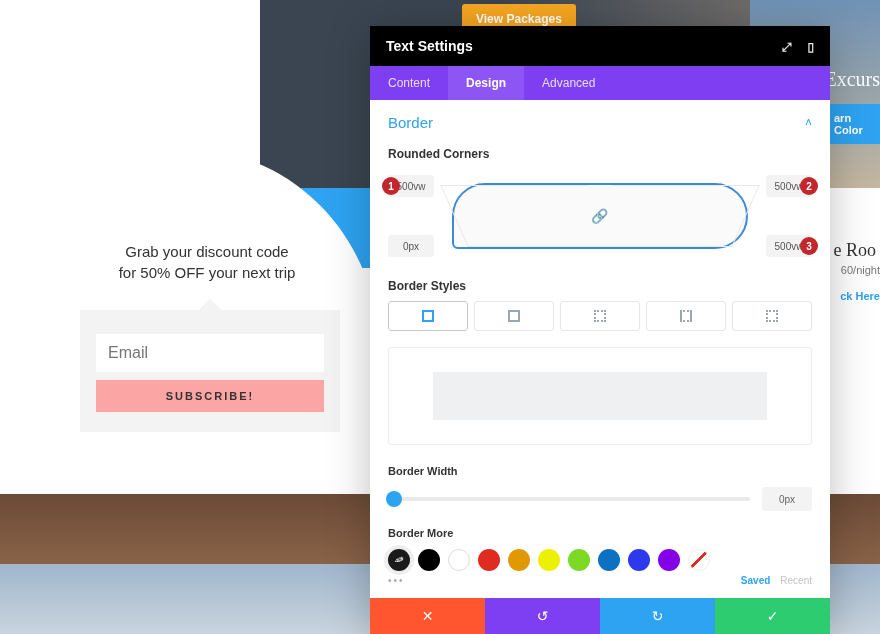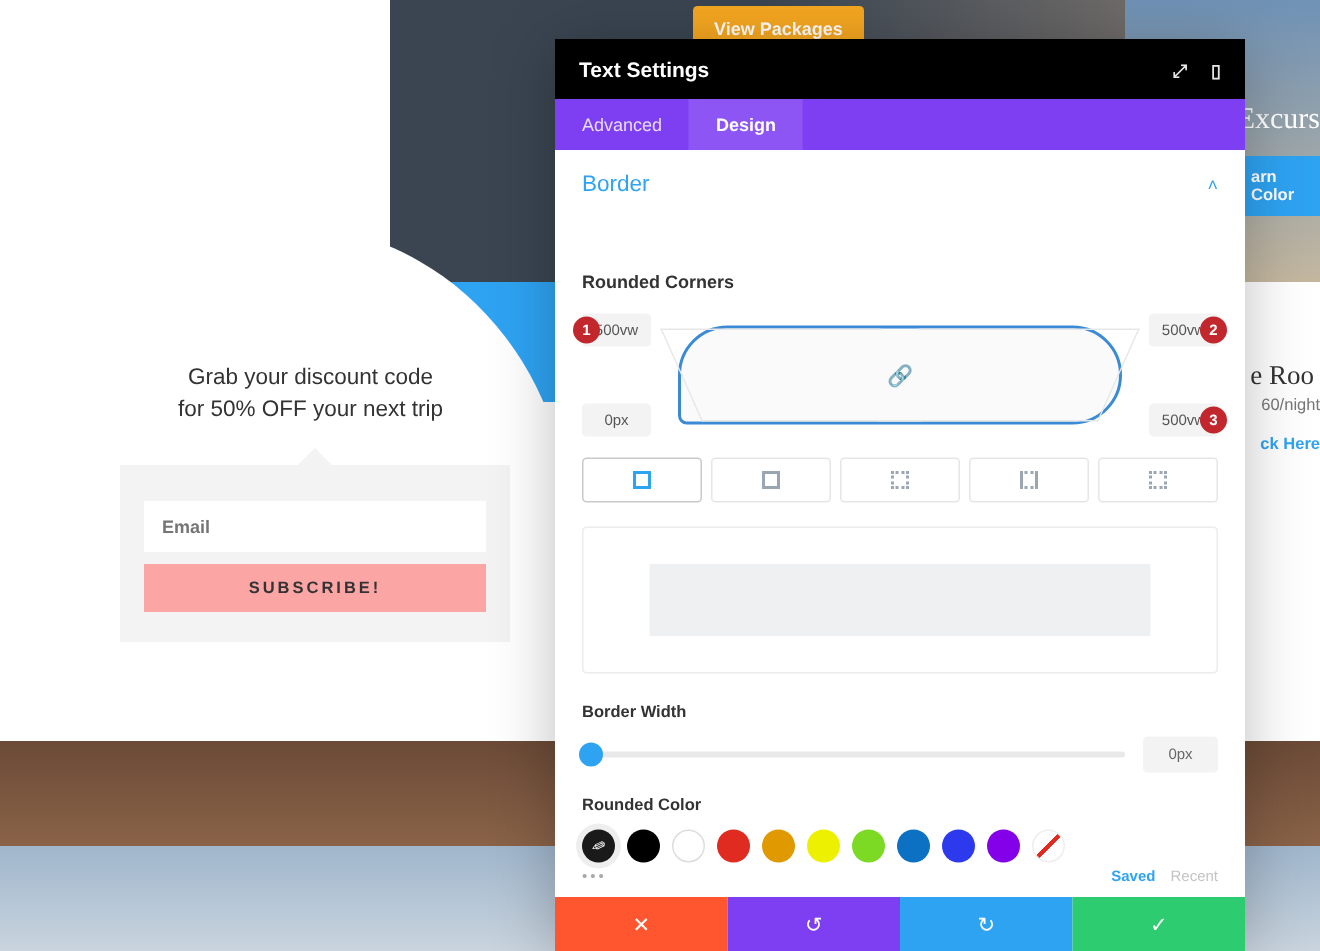--- a/index.html
+++ b/index.html
@@ -9,42 +9,42 @@
   .bg { position: absolute; inset: 0; }
   .bg-hero { position: absolute; top: 0; left: 260px; right: 0; height: 188px; background: linear-gradient(90deg,#3a4551 40%,#8a7f76); }
   .bg-hero2 { position: absolute; top: 0; right: 0; width: 130px; height: 188px; background: linear-gradient(#6f92b6,#c4b79f); }
   .bg-view-packages { position:absolute; top:4px; left:462px; background:#f6a720; color:#fff; font-size:12px; padding:8px 14px; border-radius:3px; font-weight:600;}
   .bg-blueblock { position:absolute; top:188px; left:260px; width:110px; height:80px; background:#2ea3f2;}
   .bg-blob { position:absolute; top:150px; left:0; width:380px; height:340px; background:#fff; border-radius:50% 50% 50% 50% / 60% 60% 40% 40%; box-shadow: 0 -40px 0 #fff inset;}
   .bg-floor { position:absolute; bottom:0; left:0; right:0; height:140px; background: linear-gradient(#6b4a37,#8a6348 50%,#a0b6cc 50%,#c9d4de);}
   .bg-discount { position:absolute; top:242px; left:82px; width:250px; text-align:center; font-family: Georgia, serif; color:#333; font-size:15px; line-height:1.3;}
   .bg-form { position:absolute; top:310px; left:80px; width:260px; background:#f3f3f3; padding:24px 16px 20px; }
   .bg-form .notch { position:absolute; top:-8px; left:50%; margin-left:-8px; width:16px; height:16px; background:#f3f3f3; transform:rotate(45deg);}
-  .bg-email { width:100%; background:#fff; border:none; padding:10px 12px; font-size:12px; color:#666; margin-bottom:8px;font-weight:bold;}
+  .bg-email { width:100%; background:#fff; border:none; padding:10px 12px; font-size:16px; color:#666; margin-bottom:8px;}
   .bg-sub { width:100%; background:#fca5a5; border:none; padding:10px; font-size:11px; font-weight:700; letter-spacing:2px; color:#333;}
   .bg-side { position:absolute; right:0; top:190px; width:50px; font-size:12px; color:#333;}
   .bg-side .exc { position:absolute; top:-122px; right:0; color:#fff; font-size:20px; font-family:Georgia,serif;}
   .bg-side .lm { position:absolute; top:-86px; right:0; background:#2ea3f2; color:#fff; padding:8px 4px; font-size:11px; font-weight:600;}
   .bg-side .room { position:absolute; top:50px; right:4px; font-family:Georgia,serif; font-size:18px;}
   .bg-side .price { position:absolute; top:74px; right:0; font-size:11px; color:#777;}
   .bg-side .click { position:absolute; top:100px; right:0; font-size:11px; color:#2ea3f2; font-weight:600;}
 
   
   .panel { position:absolute; top:26px; left:370px; width:460px; height:608px; background:#fff; box-shadow:0 6px 40px rgba(0,0,0,.25); display:flex; flex-direction:column; }
   .p-head { background:#000000; color:#fff; }
   .p-title { display:flex; align-items:center; justify-content:space-between; padding:12px 16px; font-size:14px; font-weight:700;}
   .p-title .icons span { display:inline-block; margin-left:12px; font-size:12px; opacity:.9;}
   .p-tabs { display:flex; background:#7e3ff2; font-size:12px; }
   .p-tab { padding:10px 18px; color:#e9dcff; cursor:pointer;}
   .p-tab.active { background:#8e55f5; color:#fff; font-weight:600;}
 
   .p-body { flex:1; overflow:hidden; padding:0; background:#fff; }
   .section-head { display:flex; justify-content:space-between; align-items:center; padding:14px 18px 8px; color:#2ea3f2; font-size:15px;}
   .section-head .chev { color:#2ea3f2; font-size:12px;}
-  .lbl { font-size:12px; color:#333; font-weight:600; padding:8px 18px 8px;margin-top:34px;}
+  .lbl { font-size:12px; color:#333; font-weight:600; padding:8px 18px 8px;}
   .sub-lbl { font-size:11px; color:#333; font-weight:600; padding:6px 18px 6px;}
 
   .corners { position:relative; margin:6px 18px 14px; height:82px;}
   .corner-in { position:absolute; background:#f3f3f3; width:46px; height:22px; display:flex; align-items:center; justify-content:center; font-size:10px; color:#555; border-radius:3px;}
   .corner-in.tl { top:0; left:0;}
   .corner-in.tr { top:0; right:0;}
   .corner-in.bl { bottom:0; left:0;}
   .corner-in.br { bottom:0; right:0;}
   .badge { position:absolute; width:18px; height:18px; border-radius:50%; background:#c1272d; color:#fff; font-size:10px; font-weight:700; display:flex; align-items:center; justify-content:center; z-index:2;}
   .pill { position:absolute; top:8px; left:64px; right:64px; bottom:8px; border:2px solid #3a8ad6; border-radius:34px; border-bottom-left-radius:6px; background:#fafafa;}
@@ -117,22 +117,23 @@
 <div class="panel">
   <div class="p-head">
     <div class="p-title">
       <span>Text Settings</span>
       <span class="icons">
         <span>⤢</span>
         <span>▯</span>
       </span>
     </div>
     <div class="p-tabs">
+      <div class="p-tab">Content</div>
+      <div class="p-tab active">Design</div>
       <div class="p-tab">Advanced</div>
-      <div class="p-tab active">Design</div>
     </div>
   </div>
 
   <div class="p-body">
     <div class="section-head">
       <span>Border</span>
       <span class="chev">˄</span>
     </div>
 
     <div class="lbl">Rounded Corners</div>
@@ -142,20 +143,21 @@
       <div class="badge" style="bottom:2px;right:-6px">3</div>
       <div class="corner-in tl">500vw</div>
       <div class="corner-in tr">500vw</div>
       <div class="corner-in bl">0px</div>
       <div class="corner-in br">500vw</div>
       <div class="pill">
         <span class="linkicon">🔗</span>
       </div>
     </div>
 
+    <div class="lbl">Border Styles</div>
     <div class="styles-row">
       <div class="style-opt active">
           <span class="sq-solid"></span>
         </div>
       <div class="style-opt">
           <span class="sq-dash"></span>
         </div>
       <div class="style-opt">
           <span class="sq-dot"></span>
         </div>
@@ -172,21 +174,21 @@
     </div>
 
     <div class="sub-lbl">Border Width</div>
     <div class="width-row">
       <div class="slider">
           <div class="knob"></div>
         </div>
       <div class="width-val">0px</div>
     </div>
 
-    <div class="sub-lbl">Rounded Color</div>
+    <div class="sub-lbl">Border More</div>
     <div class="colors-row">
       <div class="sw picker"></div>
       <div class="sw black"></div>
       <div class="sw white"></div>
       <div class="sw red"></div>
       <div class="sw orange"></div>
       <div class="sw yellow"></div>
       <div class="sw green"></div>
       <div class="sw teal"></div>
       <div class="sw blue"></div>

